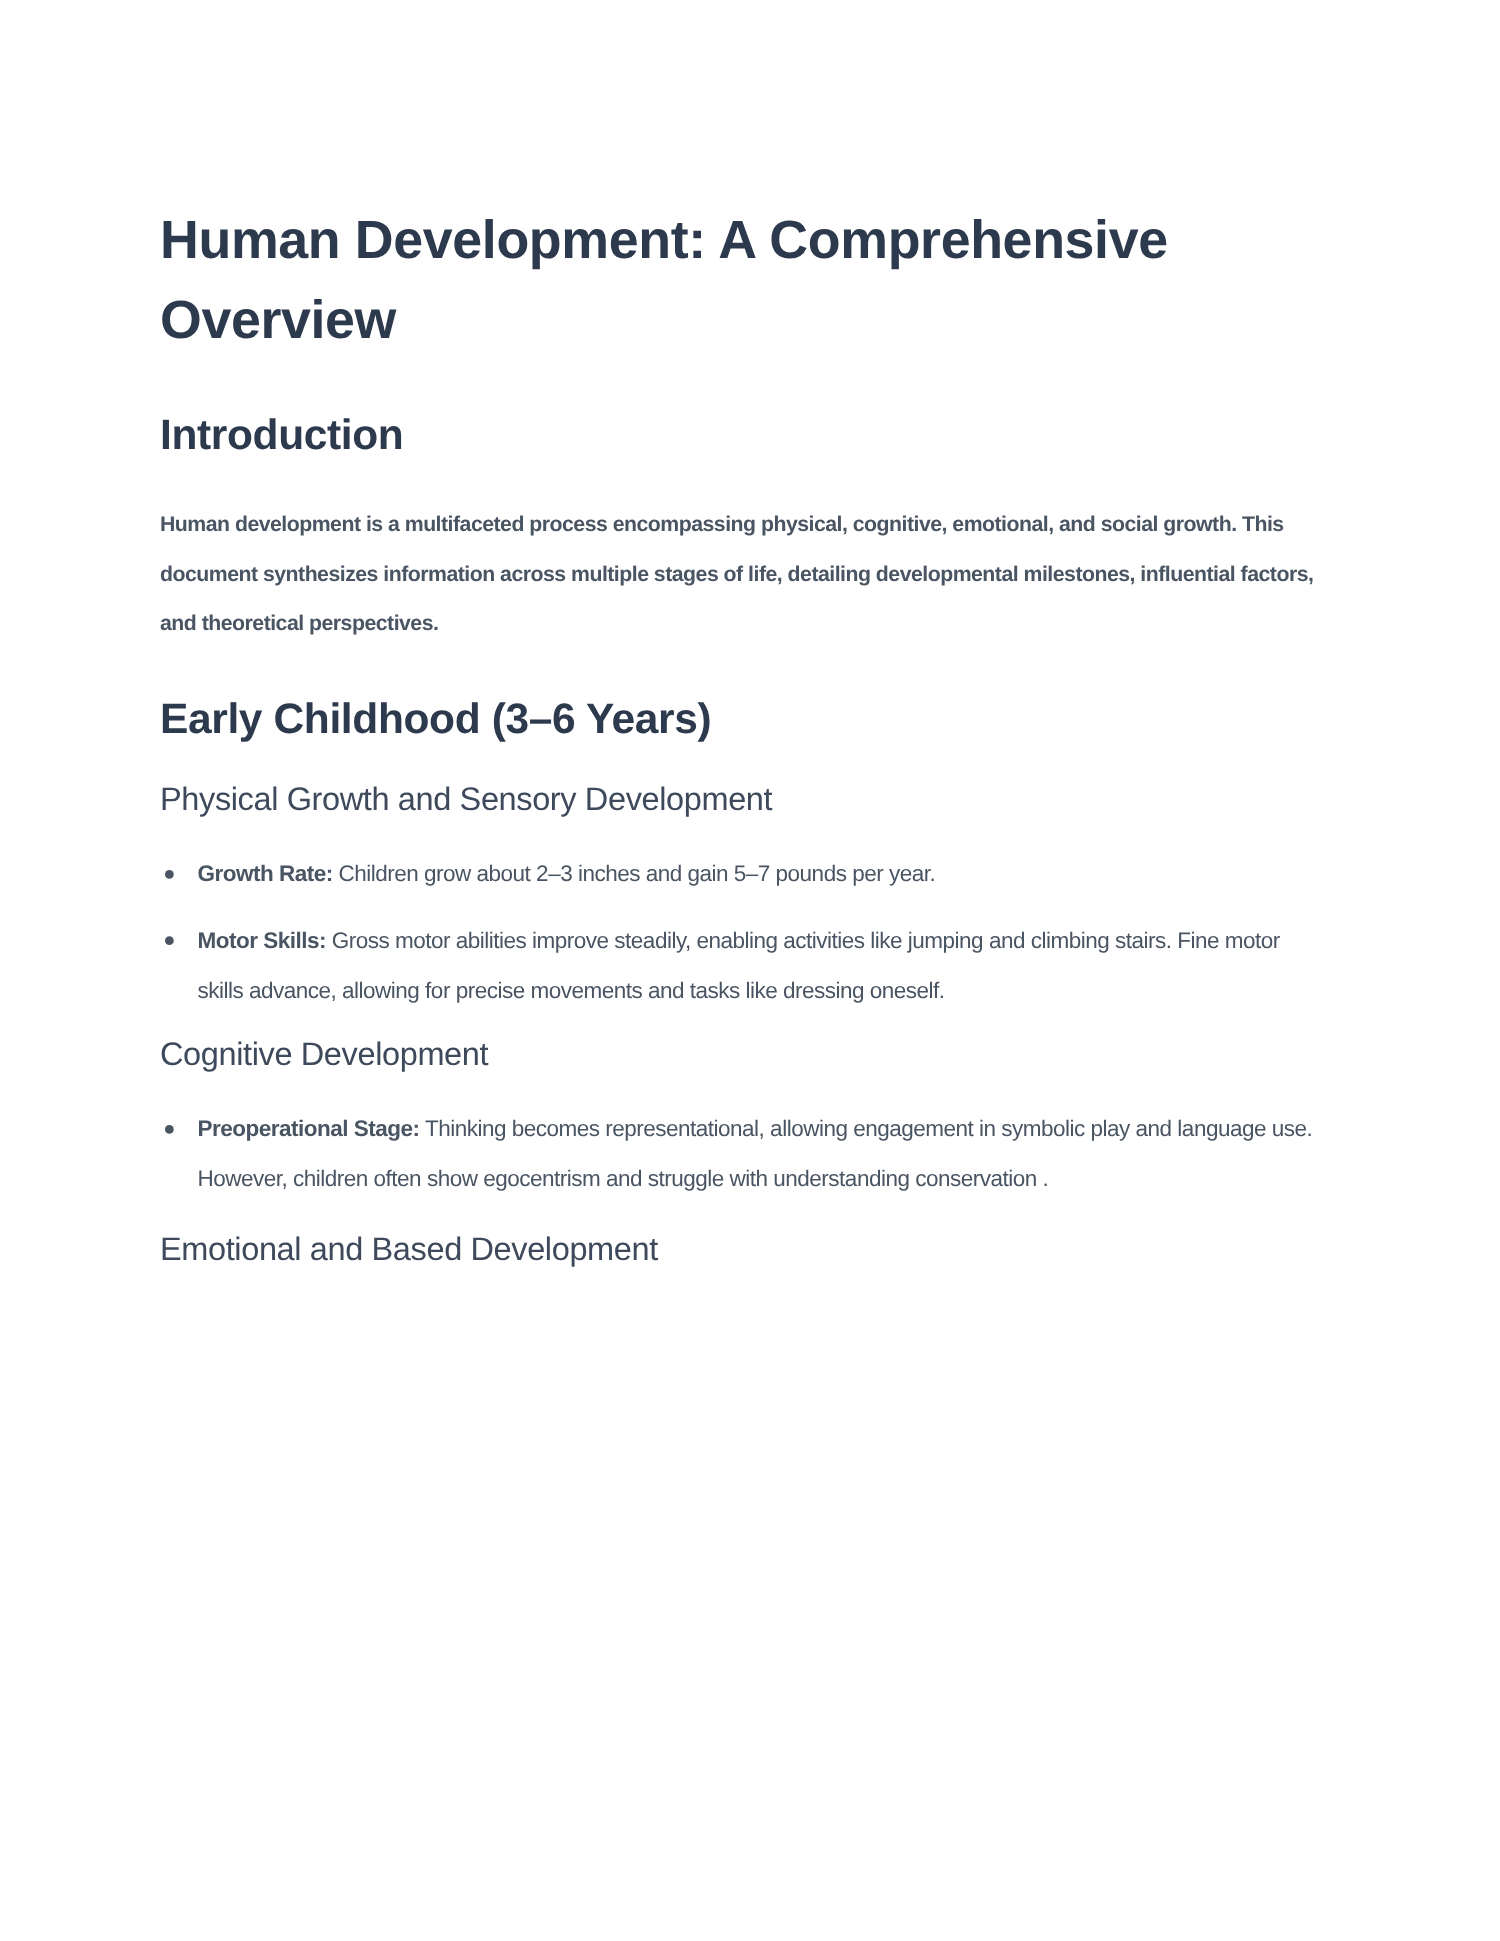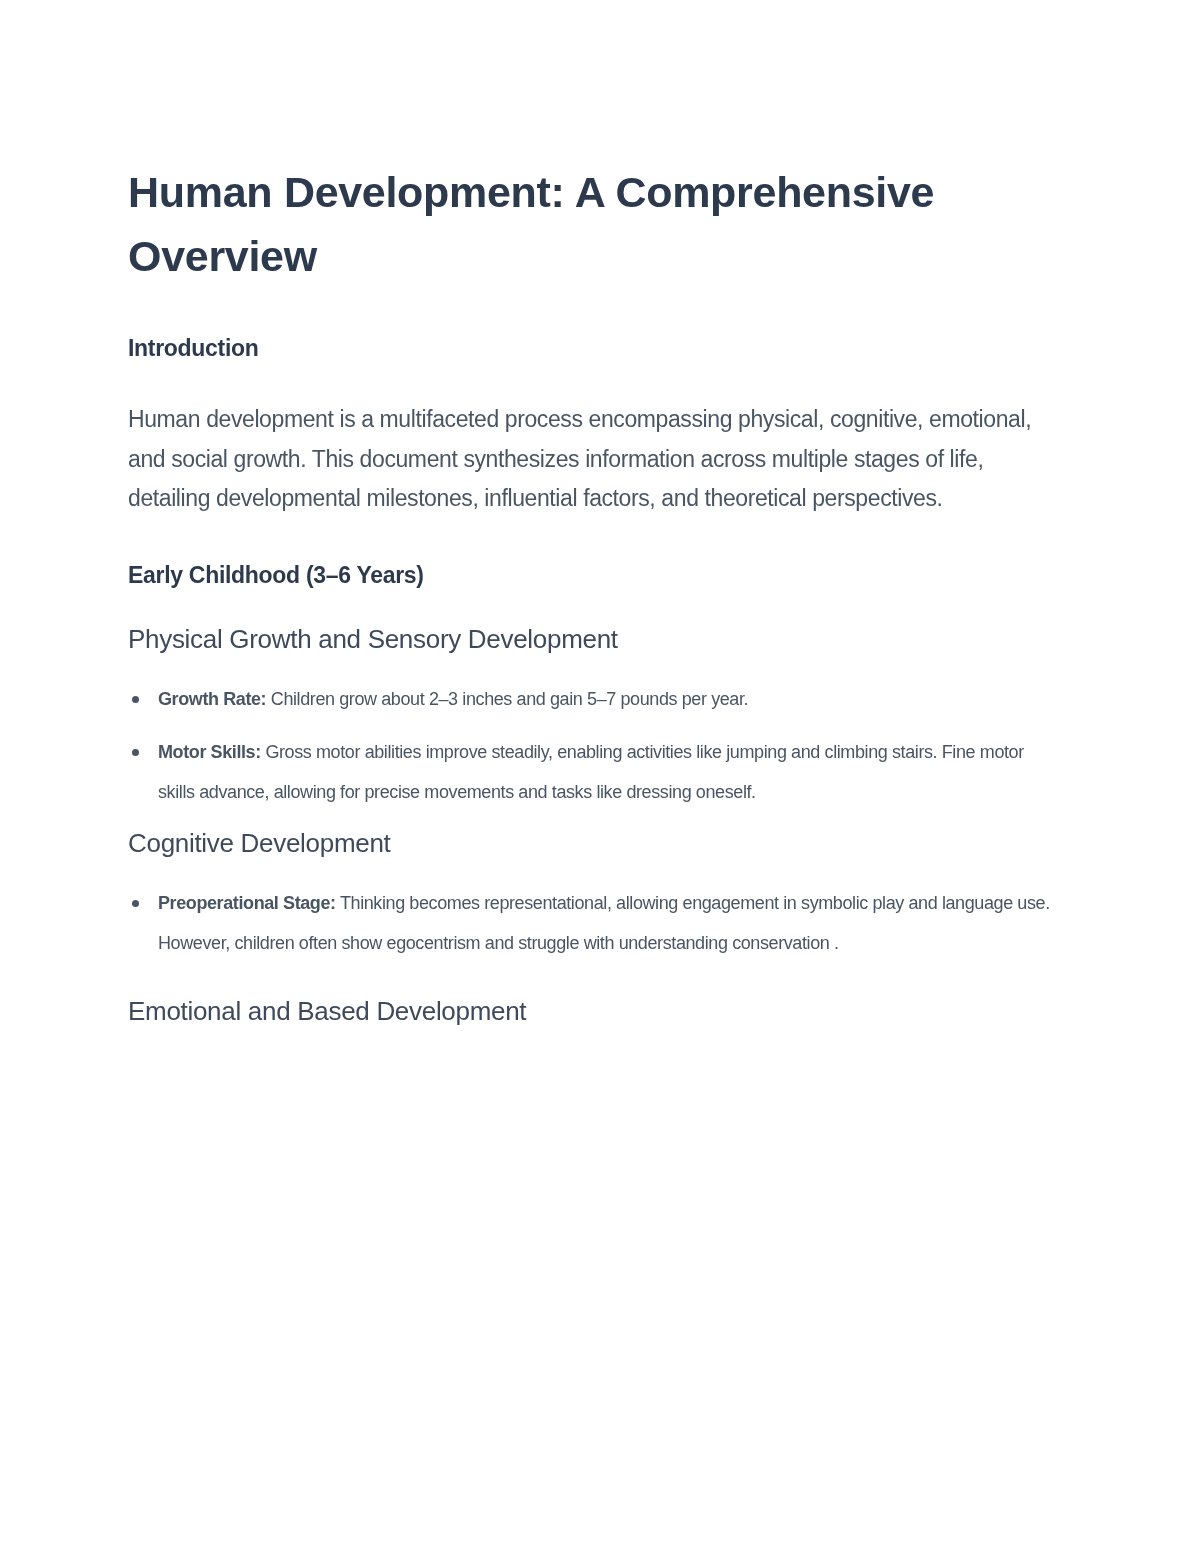--- a/index.html
+++ b/index.html
@@ -7,50 +7,51 @@
     .page {
       position: absolute; left: 128px; top: 160px; width: 930px;
       font-family: "Liberation Sans", "DejaVu Sans", sans-serif;
       color: #4a5563;
     }
     h1 {
       margin: 0; font-size: 43px; line-height: 64px; font-weight: bold;
       color: #2d3a4d; letter-spacing: -0.3px;
     }
     h2 {
-      margin: 0; font-size: 23px; line-height: 44px; font-weight: bold;
+      margin: 0; font-size: 34px; line-height: 44px; font-weight: bold;
       color: #2d3a4d; letter-spacing: -0.3px;
     }
     h3 {
       margin: 0; font-size: 26px; line-height: 36px; font-weight: normal;
       color: #3e4a5b; letter-spacing: -0.3px;
     }
     p {
-      margin: 0; font-size: 23px; line-height: 39.5px; color: #4a5563;
+      margin: 0; font-size: 17px; line-height: 39.5px; color: #4a5563;
       letter-spacing: -0.4px;
+      font-weight: bold;
     }
     ul { margin: 0; padding: 0; list-style: none; }
     li {
       position: relative; padding-left: 30px; font-size: 18px; line-height: 40px;
       color: #4a5563; letter-spacing: -0.4px;
     }
     li .bullet {
       position: absolute; left: 4px; top: 17px; width: 7px; height: 7px;
       border-radius: 50%; background: #4a5563;
     }
     li b { font-weight: bold; color: #4a5563; }
     .title { margin-bottom: 38px; }
     .intro-h { margin-bottom: 30px; }
     .intro-p { margin-bottom: 34px; }
     .early-h { margin-bottom: 24px; }
     .phys-h { margin-bottom: 22px; }
     .phys-list li { margin-bottom: 13px; }
     .cog-h { margin-top: 2px; margin-bottom: 22px; }
     .cog-p { margin-bottom: 12px; }
-    .cog-list li { margin-bottom: 30px; }
+    .cog-list li { margin-bottom: 18px; }
   </style>
 </head>
 <body>
 
 <div class="page">
   <h1 class="title">Human Development: A Comprehensive Overview</h1>
 
   <section>
     <h2 class="intro-h">Introduction</h2>
     <p class="intro-p">Human development is a multifaceted process encompassing physical, cognitive, emotional, and social growth. This document synthesizes information across multiple stages of life, detailing developmental milestones, influential factors, and theoretical perspectives.</p>

